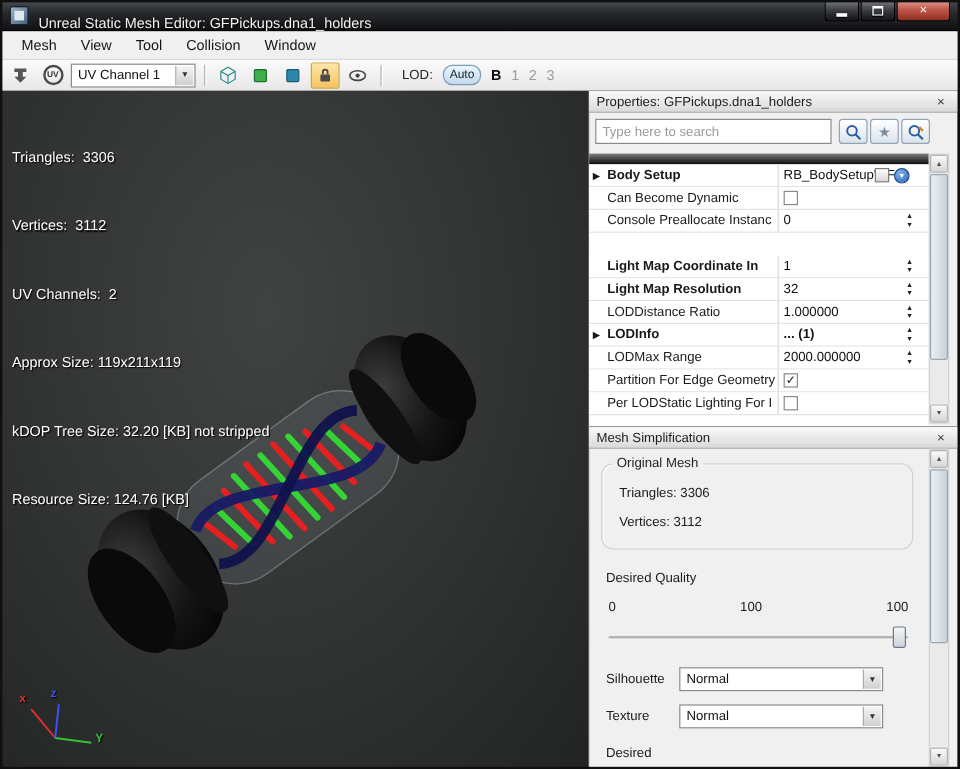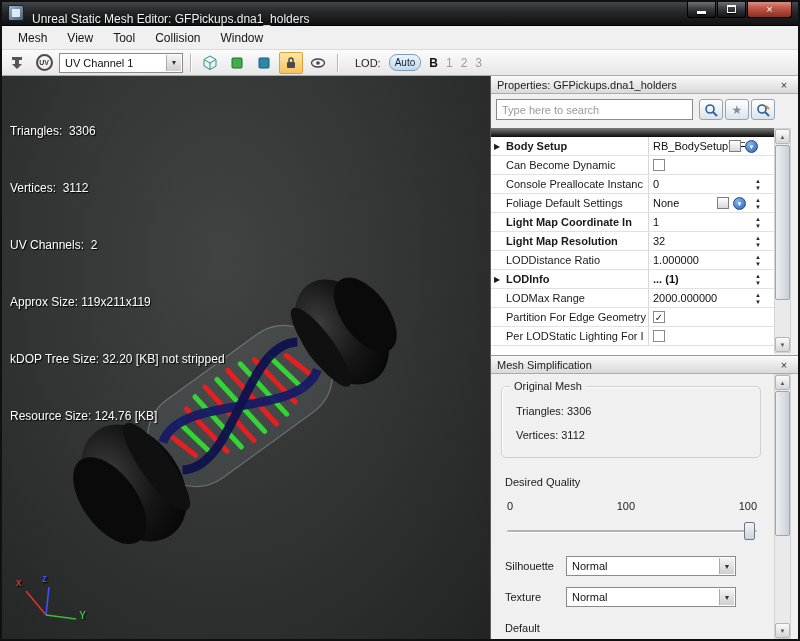--- a/index.html
+++ b/index.html
@@ -33,21 +33,21 @@
     border:1px solid transparent; border-radius:2px; }
   .tbtn.active { background:linear-gradient(180deg,#fde7a9,#f6c35e); border-color:#d9a23a; }
   .uvbadge { width:17px; height:17px; border-radius:50%; border:2px solid #4a4a4a; font-size:7px; font-weight:bold;
     color:#333; display:flex; align-items:center; justify-content:center; }
   .tsep { width:1px; height:18px; background:#b5b5b5; margin:0 4px; box-shadow:1px 0 0 #fff; }
   .combo { height:20px; background:#fff; border:1px solid #8a8a8a; position:relative;
     font-size:11px; color:#111; display:flex; align-items:center; padding:0 18px 0 5px; white-space:nowrap; overflow:hidden; }
   .combo .arrowbox { position:absolute; right:1px; top:1px; bottom:1px; width:15px;
     background:linear-gradient(180deg,#f5f5f5,#cfcfcf); border-left:1px solid #aaa;
     display:flex; align-items:center; justify-content:center; font-size:7px; color:#333; }
-  .uvcombo { width:124px; }
+  .uvcombo { width:104px; }
   .lodgroup { display:flex; align-items:center; margin-left:10px; gap:8px; }
   .lodlabel { font-size:11px; color:#222; }
   .lodauto { height:17px; padding:0 5px; font-size:10px; color:#123; border:1px solid #7d9cb8; border-radius:8px;
     background:linear-gradient(180deg,#ecf4fb,#c3daee); display:flex; align-items:center; }
   .lodB { font-size:12px; font-weight:bold; color:#111; }
   .lodnum { font-size:12px; color:#9c9c9c; }
 
   
   .viewport { position:absolute; left:0; top:76px; width:490px; height:565px;
     background:radial-gradient(ellipse at 45% 32%, #414242 0%, #333434 48%, #222323 100%); }
@@ -106,21 +106,21 @@
     background:radial-gradient(circle at 35% 30%,#85b6ea,#2c63b4); border:1px solid #1d4a8b;
     color:#fff; font-size:6px; line-height:12px; text-align:center; }
   .props .vscroll { left:283px; top:52px; bottom:2px; }
   .props .sthumb { top:16px; height:155px; }
 
   
   .mesh { position:absolute; left:490px; top:355px; width:308px; height:286px; background:#f0f0f0;
     border-left:1px solid #5c5c5c; border-top:1px solid #9a9a9a; }
   .mcontent { position:absolute; left:0; top:18px; width:283px; bottom:0; }
   .groupbox { position:absolute; left:10px; top:12px; width:260px; height:72px;
-    border:1px solid #cfcfcf; border-radius:5px; box-shadow:inset 1px 1px 0 #fff; }
+    border:1px solid #cfcfcf; border-radius:10px; box-shadow:inset 1px 1px 0 #fff; }
   .gtitle { position:absolute; left:8px; top:-7px; background:#f0f0f0; padding:0 4px; font-size:11px; color:#222; }
   .gstat { position:absolute; left:14px; font-size:11px; color:#1a1a1a; }
   .qlabel { position:absolute; left:14px; top:102px; font-size:11px; color:#1a1a1a; }
   .scale { position:absolute; left:16px; top:126px; width:250px; display:flex; justify-content:space-between;
     font-size:11px; color:#222; }
   .slider { position:absolute; left:16px; top:147px; width:250px; height:20px; }
   .strack { position:absolute; left:0; right:0; top:9px; height:3px; background:#b4b4b4;
     border-bottom:1px solid #fff; border-radius:2px; }
   .shandle { position:absolute; right:2px; top:1px; width:11px; height:18px; border:1px solid #66788a;
     border-radius:2px; background:linear-gradient(180deg,#f4f4f4,#ccd4db); cursor:pointer; }
@@ -307,30 +307,20 @@
 
       <div class="prow" style="top:38px">
         <span class="plabel">Console Preallocate Instanc</span>
         <span class="pval">0</span>
         <span class="spin">
             <span>▲</span>
             <span>▼</span>
           </span>
       </div>
 
-      <div class="prow" style="top:57px">
-        <span class="plabel">Foliage Default Settings</span>
-        <span class="pval">None</span>
-        <span class="pickerbox" style="left:226px"></span>
-        <span class="bdrop" style="left:242px">▼</span>
-        <span class="spin">
-            <span>▲</span>
-            <span>▼</span>
-          </span>
-      </div>
 
       <div class="prow" style="top:76px">
         <span class="plabel b">Light Map Coordinate In</span>
         <span class="pval">1</span>
         <span class="spin">
             <span>▲</span>
             <span>▼</span>
           </span>
       </div>
 
@@ -415,21 +405,21 @@
         <span>Normal</span>
         <span class="arrowbox">▼</span>
       </div>
 
       <span class="olabel" style="top:213px">Texture</span>
       <div class="combo ocombo" style="top:213px">
         <span>Normal</span>
         <span class="arrowbox">▼</span>
       </div>
 
-      <span class="olabel" style="top:244px">Default</span>
+      <span class="olabel" style="top:244px">Desired</span>
     </div>
     <div class="vscroll">
       <div class="sarrow up">▲</div>
       <div class="sthumb"></div>
       <div class="sarrow down">▼</div>
     </div>
   </div>
 
   <div class="frame"></div>
 </div>

